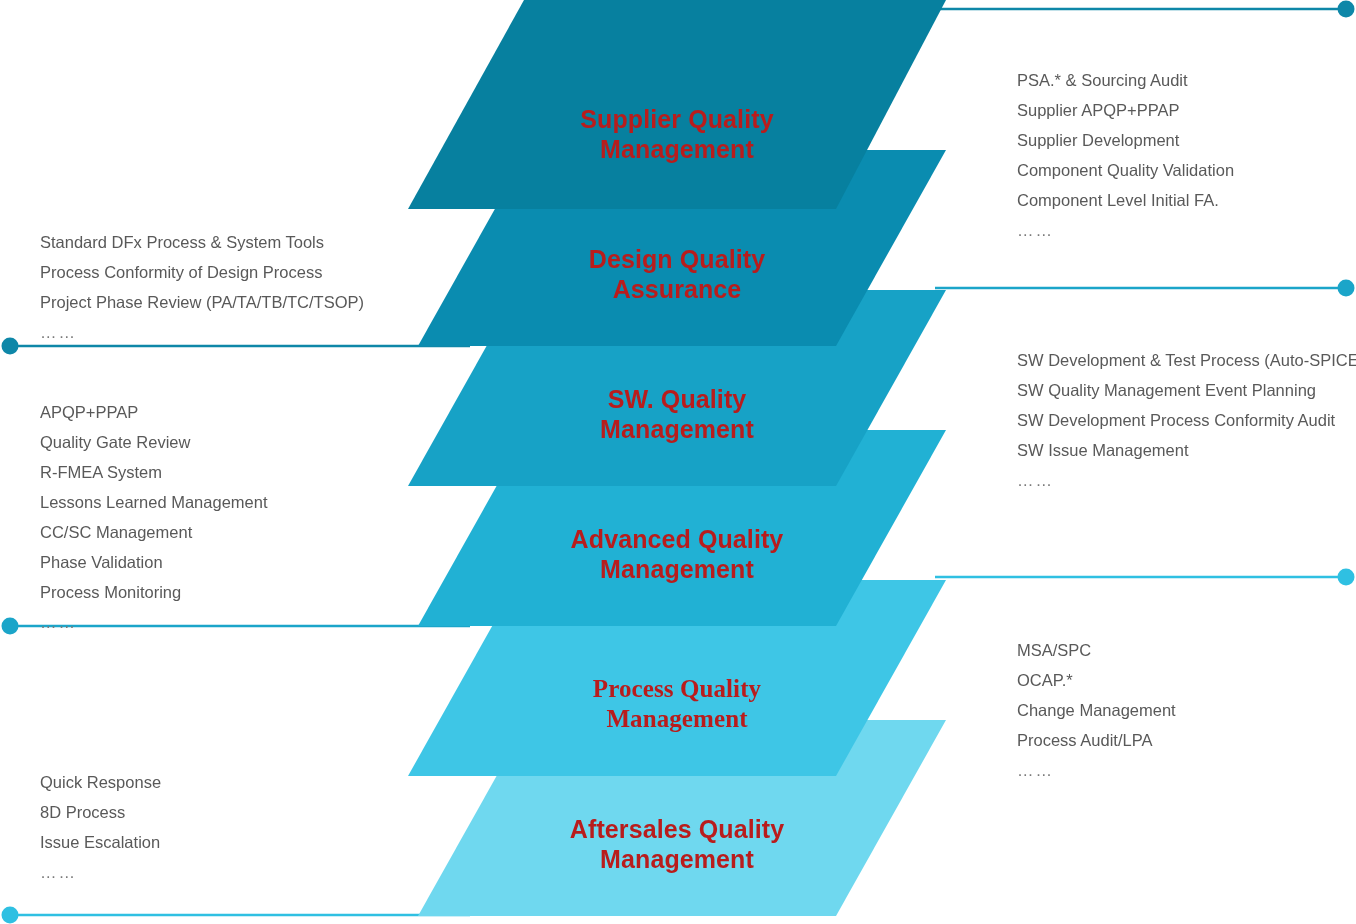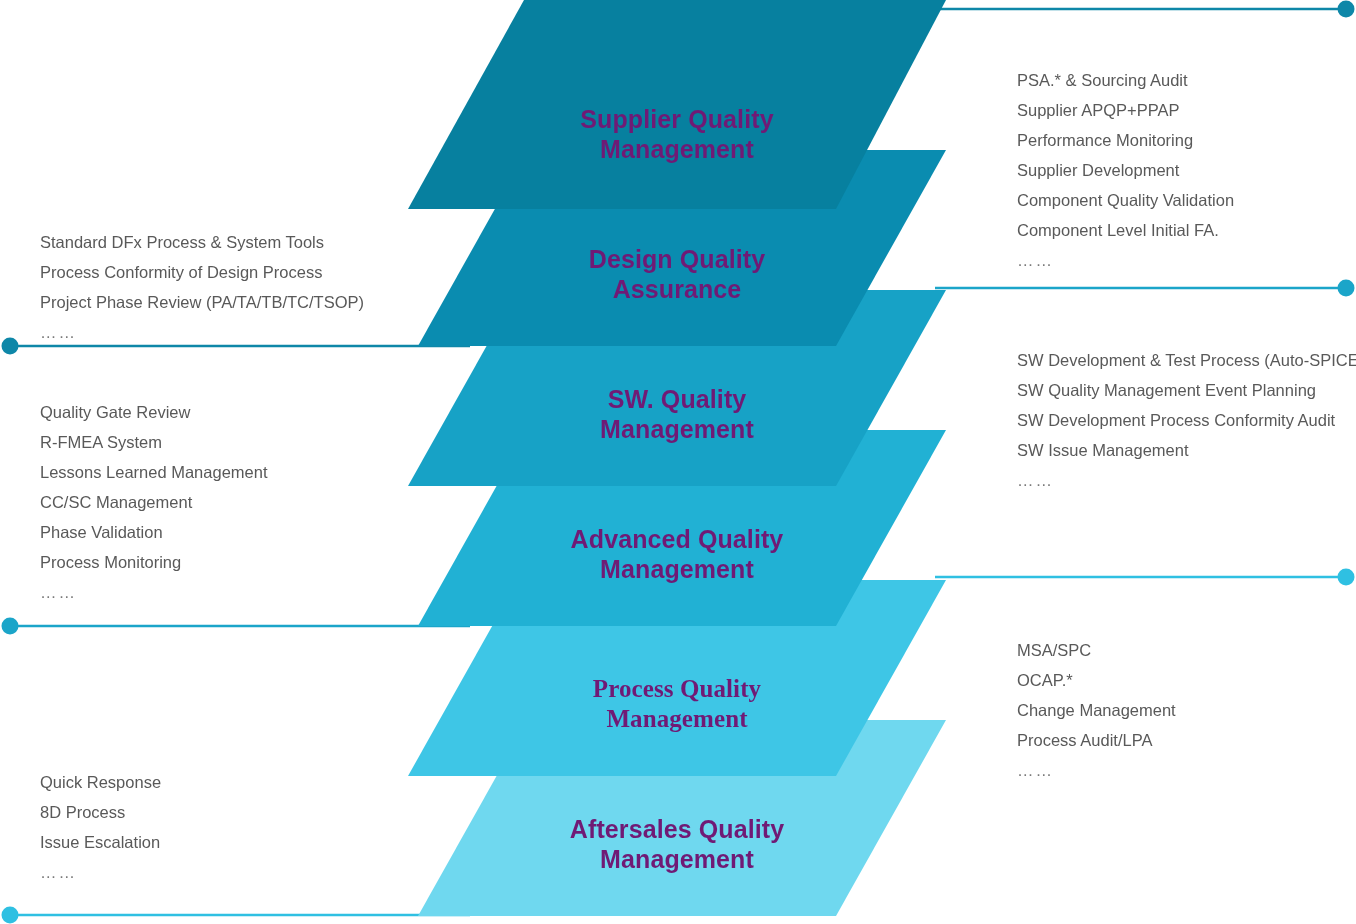--- a/index.html
+++ b/index.html
@@ -6,21 +6,21 @@
   body{
     width:1356px;height:924px;
     font-family:"Liberation Sans", sans-serif;
     position:relative;overflow:hidden;
   }
   #stage{position:absolute;left:0;top:0;width:1356px;height:924px;}
   svg.layers{position:absolute;left:0;top:0;width:1356px;height:924px;}
 
   .band-title{
     position:absolute;
-    color:#701a75;
+    color:#b91c1c;
     font-weight:bold;
     font-size:25px;
     line-height:30px;
     text-align:center;
     width:300px;
     letter-spacing:0.1px;
     white-space:pre-line;
   }
 
   .spoke-list{
@@ -77,21 +77,20 @@
   <div class="band-title" style="left:527px;top:524px;">Advanced Quality
 Management</div>
   <div class="band-title" style="left:527px;top:674px;font-family:Liberation Serif, serif;">Process Quality
 Management</div>
   <div class="band-title" style="left:527px;top:814px;">Aftersales Quality
 Management</div>
 
   <div class="spoke-list" style="left:1017px;top:37px;">
       <div class="li">PSA.* &amp; Sourcing Audit</div>
       <div class="li">Supplier APQP+PPAP</div>
-      <div class="li">Performance Monitoring</div>
       <div class="li">Supplier Development</div>
       <div class="li">Component Quality Validation</div>
       <div class="li">Component Level Initial FA.</div>
       <div class="li dots">……</div>
     </div>
 
   <div class="spoke-list" style="left:1017px;top:317px;">
       <div class="li">SW Development &amp; Test Process (Auto-SPICE)</div>
       <div class="li">SW Quality Management Event Planning</div>
       <div class="li">SW Development Process Conformity Audit</div>
@@ -108,20 +107,21 @@
     </div>
 
   <div class="spoke-list" style="left:40px;top:199px;">
       <div class="li">Standard DFx Process &amp; System Tools</div>
       <div class="li">Process Conformity of Design Process</div>
       <div class="li">Project Phase Review (PA/TA/TB/TC/TSOP)</div>
       <div class="li dots">……</div>
     </div>
 
   <div class="spoke-list" style="left:40px;top:369px;">
+      <div class="li">APQP+PPAP</div>
       <div class="li">Quality Gate Review</div>
       <div class="li">R-FMEA System</div>
       <div class="li">Lessons Learned Management</div>
       <div class="li">CC/SC Management</div>
       <div class="li">Phase Validation</div>
       <div class="li">Process Monitoring</div>
       <div class="li dots">……</div>
     </div>
 
   <div class="spoke-list" style="left:40px;top:739px;">

